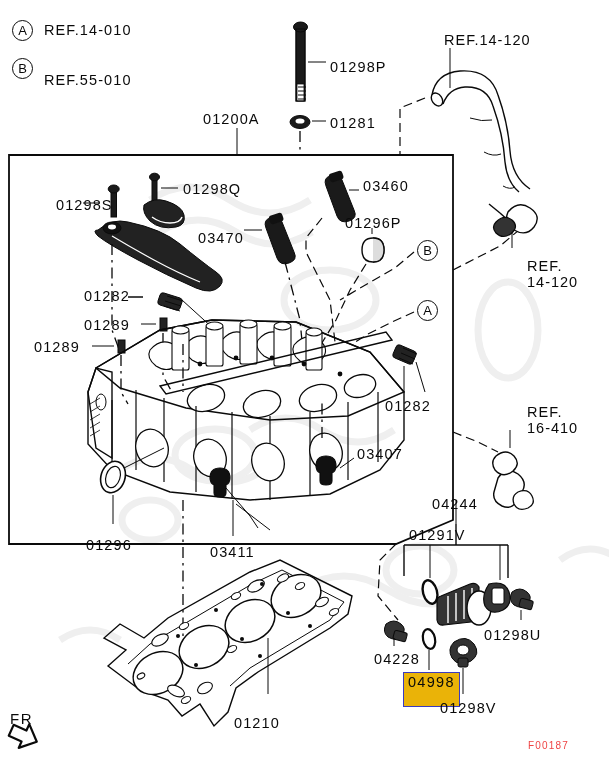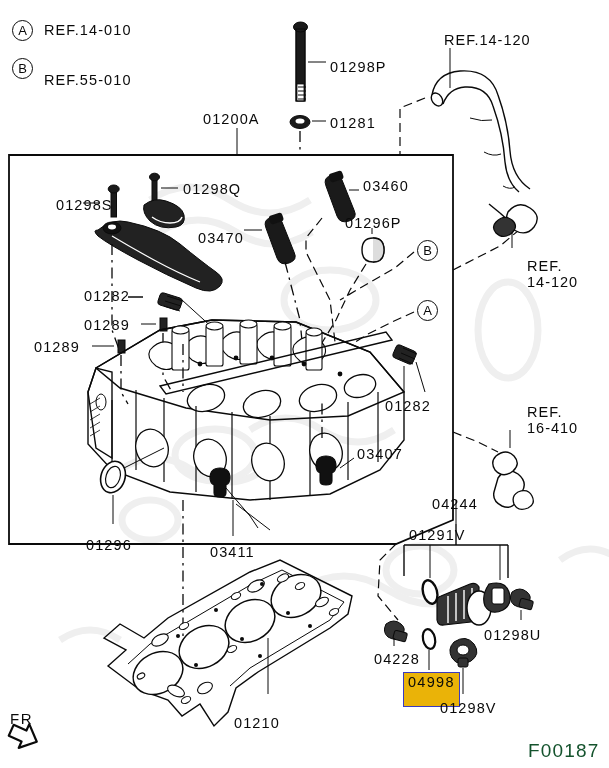--- a/index.html
+++ b/index.html
@@ -63,23 +63,23 @@
   .fr-label {
     position: absolute;
     font-family: "Liberation Sans", sans-serif;
     font-size: 15px;
     letter-spacing: 1.5px;
     color: #0a0a0a;
   }
   .footer-code {
     position: absolute;
     font-family: "Liberation Sans", sans-serif;
-    font-size: 19px;
+    font-size: 10px;
     letter-spacing: 1.2px;
-    color: #14532d;
+    color: #ef4444;
   }
 </style>
 </head>
 <body>
 
 <div id="page">
 
   <svg id="svg-root" viewBox="0 0 609 768">
     <defs>
       <style>

